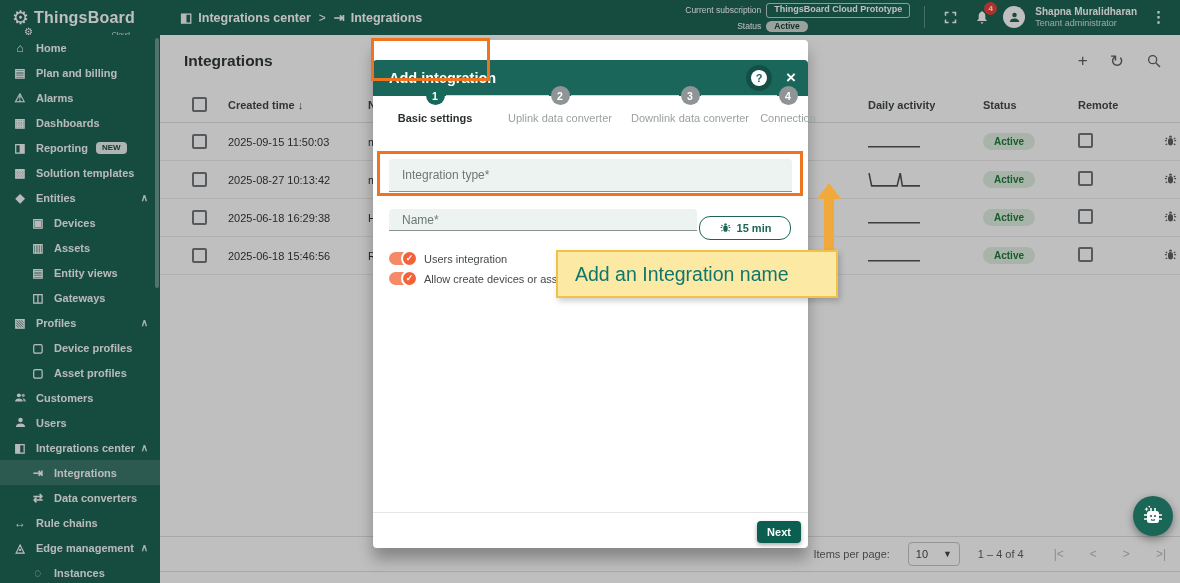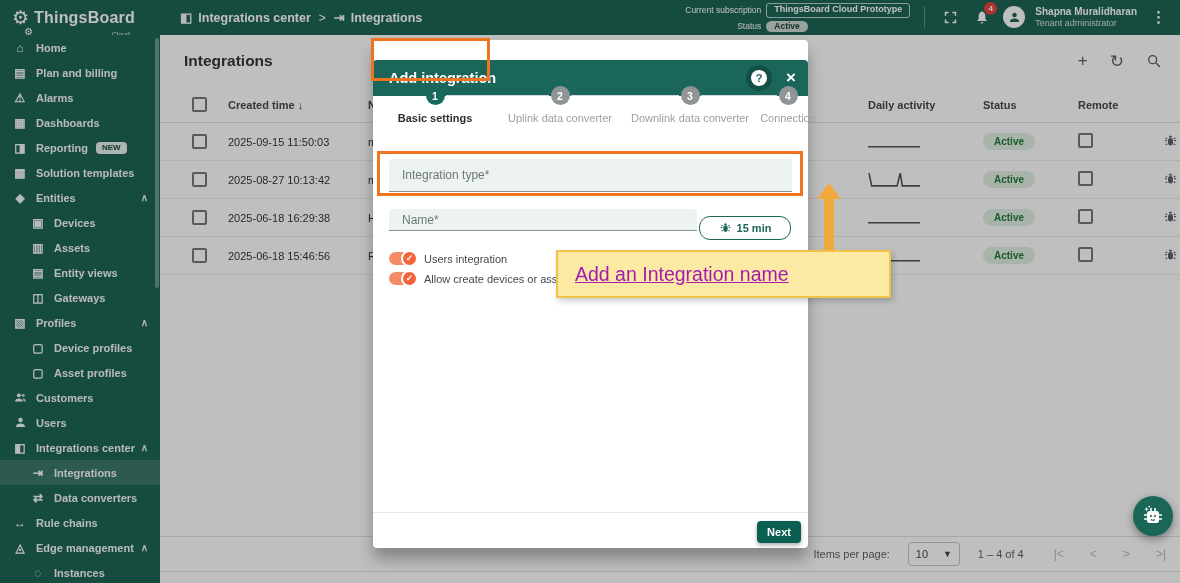--- a/index.html
+++ b/index.html
@@ -104,22 +104,22 @@
   .next-btn { position:absolute; right:7px; top:481px; width:44px; height:22px; background:#0a5f50; color:#fff; border:none;
               border-radius:4px; font-family:inherit; font-size:11px; font-weight:700; box-shadow:0 2px 4px rgba(0,0,0,.35); cursor:pointer; }
 
   
   .hl { position:absolute; border:3px solid #ee7420; z-index:70; }
   .hl-title { left:371px; top:38px; width:119px; height:43px; }
   .hl-field { left:377px; top:151px; width:426px; height:45px; }
   .tip-bar { position:absolute; left:824px; top:197px; width:10px; height:56px; background:#f2a93c; z-index:75; }
   .tip-tri { position:absolute; left:817px; top:183px; width:0; height:0; border-left:12px solid transparent;
              border-right:12px solid transparent; border-bottom:16px solid #f2a93c; z-index:75; }
-  .tooltip { position:absolute; left:556px; top:250px; width:335px; height:48px; background:#fbe9a4; border:2px solid #f0c24b;
-             z-index:80; display:flex; align-items:center; padding-left:17px; font-size:19.5px; color:#a21caf; box-shadow:2px 3px 6px rgba(0,0,0,.2);text-decoration:underline; }
+  .tooltip { position:absolute; left:556px; top:250px; width:282px; height:48px; background:#fbe9a4; border:2px solid #f0c24b;
+             z-index:80; display:flex; align-items:center; padding-left:17px; font-size:19.5px; color:#0f766e; box-shadow:2px 3px 6px rgba(0,0,0,.2); }
 
   
   .fab { position:absolute; left:1133px; top:496px; width:40px; height:40px; border-radius:50%; background:#1b6757;
          border:none; z-index:80; display:flex; align-items:center; justify-content:center; box-shadow:0 3px 8px rgba(0,0,0,.4); cursor:pointer; }
 </style>
 </head>
 <body>
 
 <header class="topbar">
   <div class="logo">

